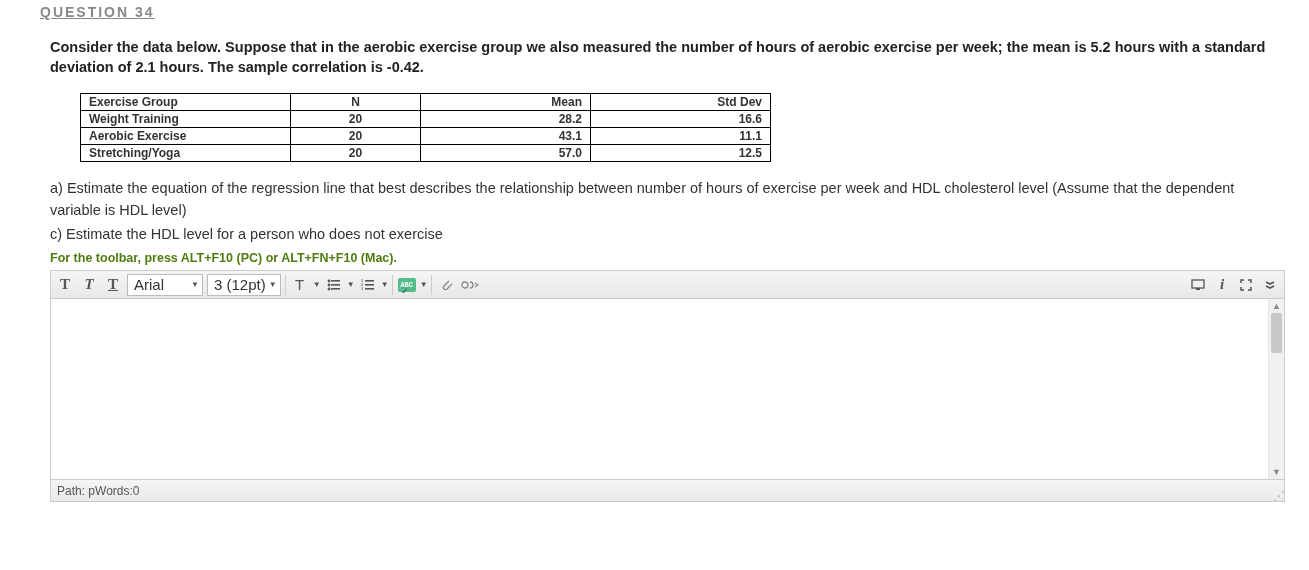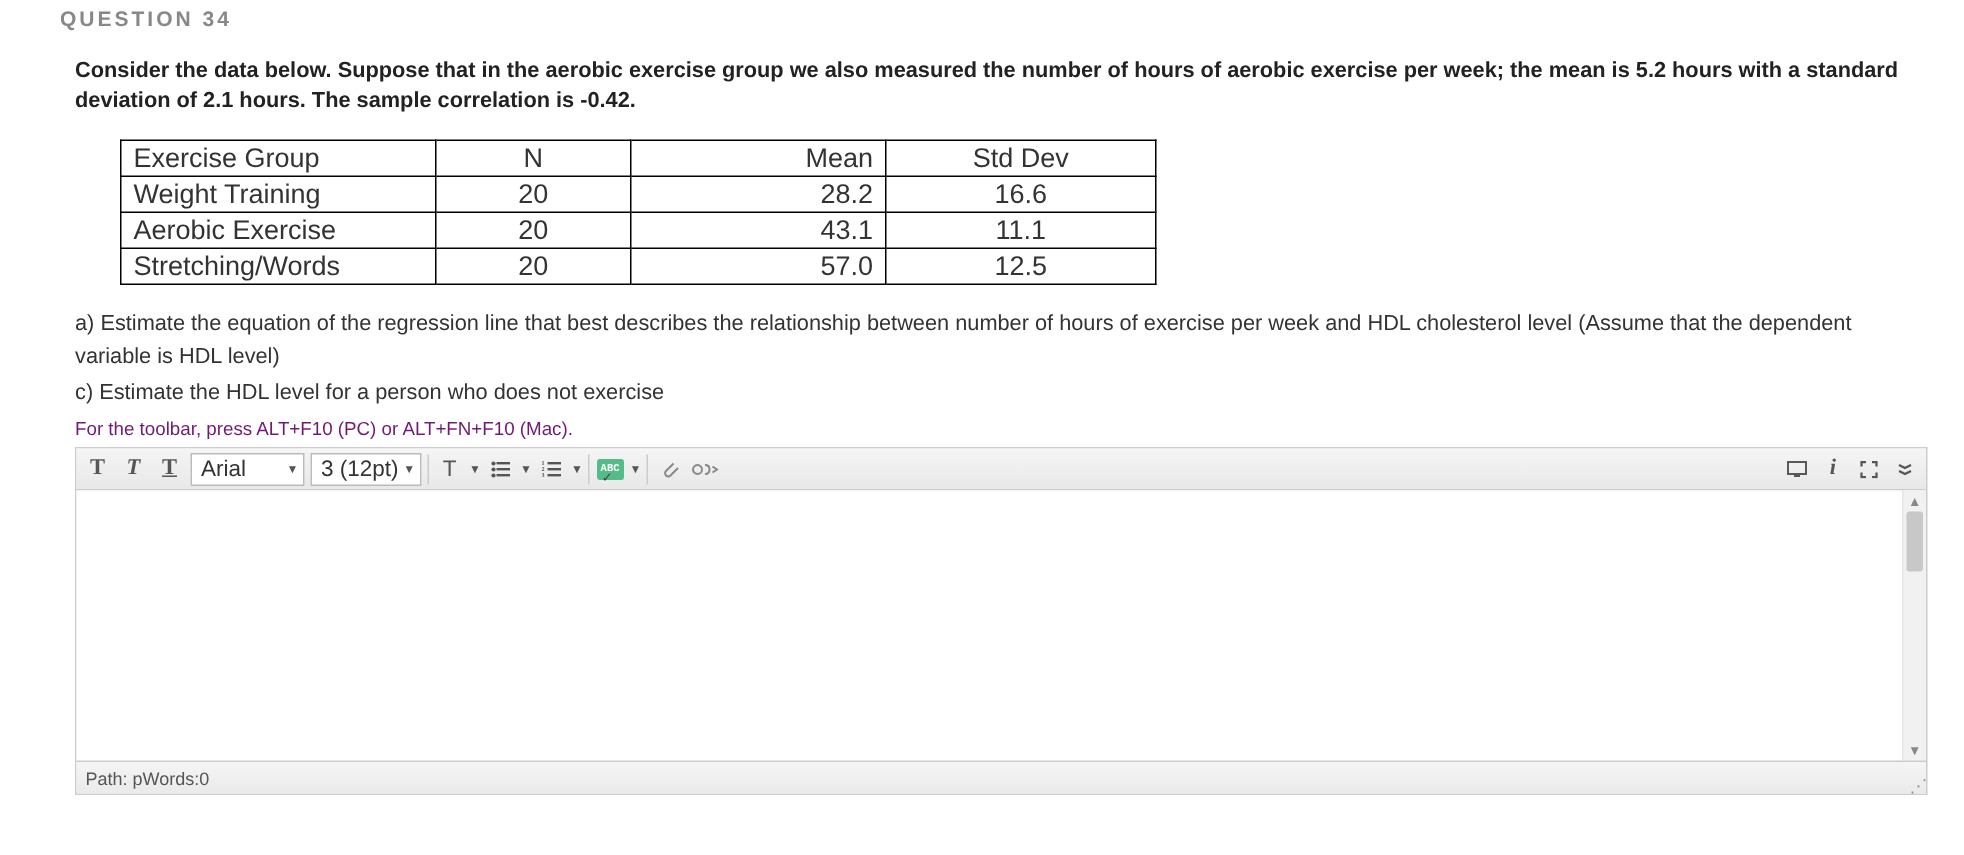--- a/index.html
+++ b/index.html
@@ -1,29 +1,29 @@
 <!DOCTYPE html>
 <html><head>
 <meta charset="utf-8">
 <style>
 * { box-sizing: border-box; margin: 0; padding: 0; }
 body { font-family: Arial, Helvetica, sans-serif; font-size: 14px; color: #333; background: #fff; width: 1309px; }
 .container { padding: 4px 0 0 40px; }
-.qheader { font-size: 14px; font-weight: bold; letter-spacing: 2px; color: #888; margin-bottom: 18px; }
+.qheader { font-size: 14px; font-weight: bold; letter-spacing: 2px; color: #888; margin-bottom: 18px; text-decoration: underline; }
 .content { padding-left: 10px; }
 .prompt { font-weight: bold; color: #222; margin-bottom: 16px; padding-right: 24px; line-height: 1.35; font-size: 14.5px; }
-.dtable { border-collapse: collapse; margin: 0 0 16px 30px; font-size: 18px; }
+.dtable { border-collapse: collapse; margin: 0 0 16px 30px; font-size: 12px; font-weight: bold; }
 .dtable td { border: 1px solid #000; padding: 1px 8px; }
 .dtable .c1 { width: 210px; text-align: left; }
 .dtable .c2 { width: 130px; text-align: center; }
 .dtable .c3 { width: 170px; text-align: right; }
-.dtable .c4 { width: 180px; text-align: center; }
+.dtable .c4 { width: 180px; text-align: right; }
 .parts { font-size: 14.5px; line-height: 1.5; padding-right: 40px; }
 .parts div { margin-bottom: 2px; }
-.hint { font-size: 12.5px; color: #701a75; margin-top: 4px; margin-bottom: 2px; }
+.hint { font-size: 12.5px; color: #4d7c0f; margin-top: 4px; margin-bottom: 2px; font-weight: bold; }
 .editor { border: 1px solid #ccc; margin-right: 24px; }
 .toolbar { background: linear-gradient(#f5f5f5,#e8e8e8); border-bottom: 1px solid #ccc; height: 28px; display: flex; align-items: center; padding: 0 2px; position: relative; }
 .tleft { display: flex; align-items: center; gap: 0; }
 .tbtn { width: 24px; height: 22px; display: flex; align-items: center; justify-content: center; font-family: Georgia, serif; font-weight: bold; font-size: 15px; color: #565656; cursor: pointer; border: 1px solid transparent; }
 .tbtn.ital { font-style: italic; }
 .tbtn.under { text-decoration: underline; }
 .select { display: flex; align-items: center; height: 22px; border: 1px solid #bbb; background: #fff; font-size: 15px; color: #333; padding: 0 14px 0 6px; margin: 0 2px; position: relative; cursor: pointer; min-width: 60px; }
 .select::after { content: "▼"; font-size: 8px; color: #555; position: absolute; right: 3px; }
 .dd { width: 10px; height: 22px; display: flex; align-items: center; justify-content: center; font-size: 8px; color: #555; cursor: pointer; }
 .sep { width: 1px; height: 20px; background: #ccc; margin: 0 2px; }
@@ -60,21 +60,21 @@
         <td class="c3">28.2</td>
         <td class="c4">16.6</td>
       </tr>
       <tr>
         <td class="c1">Aerobic Exercise</td>
         <td class="c2">20</td>
         <td class="c3">43.1</td>
         <td class="c4">11.1</td>
       </tr>
       <tr>
-        <td class="c1">Stretching/Words</td>
+        <td class="c1">Stretching/Yoga</td>
         <td class="c2">20</td>
         <td class="c3">57.0</td>
         <td class="c4">12.5</td>
       </tr>
     </tbody>
       </table>
 
     <div class="parts">
       <div>a) Estimate the equation of the regression line that best describes the relationship between number of hours of exercise per week and HDL cholesterol level (Assume that the dependent variable is HDL level)</div>
       <div>c) Estimate the HDL level for a person who does not exercise</div>

